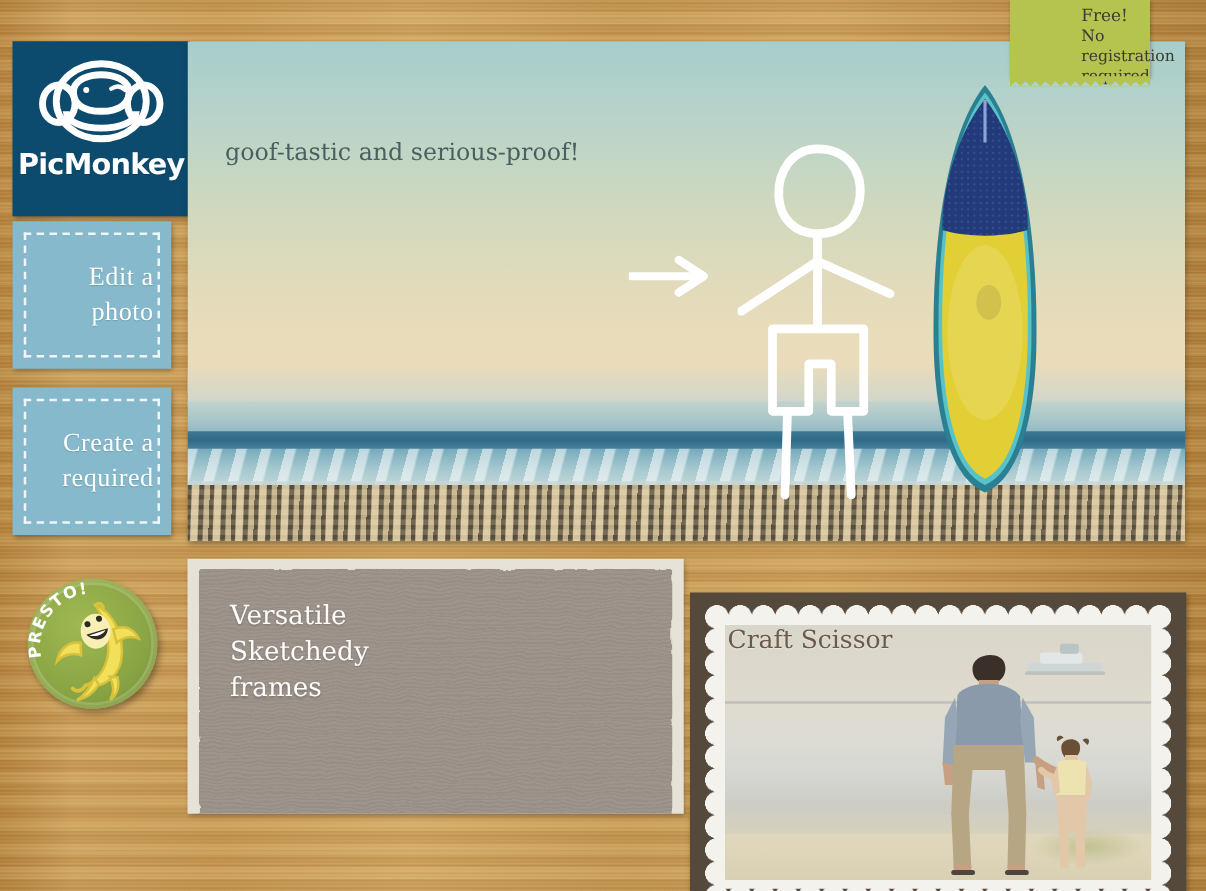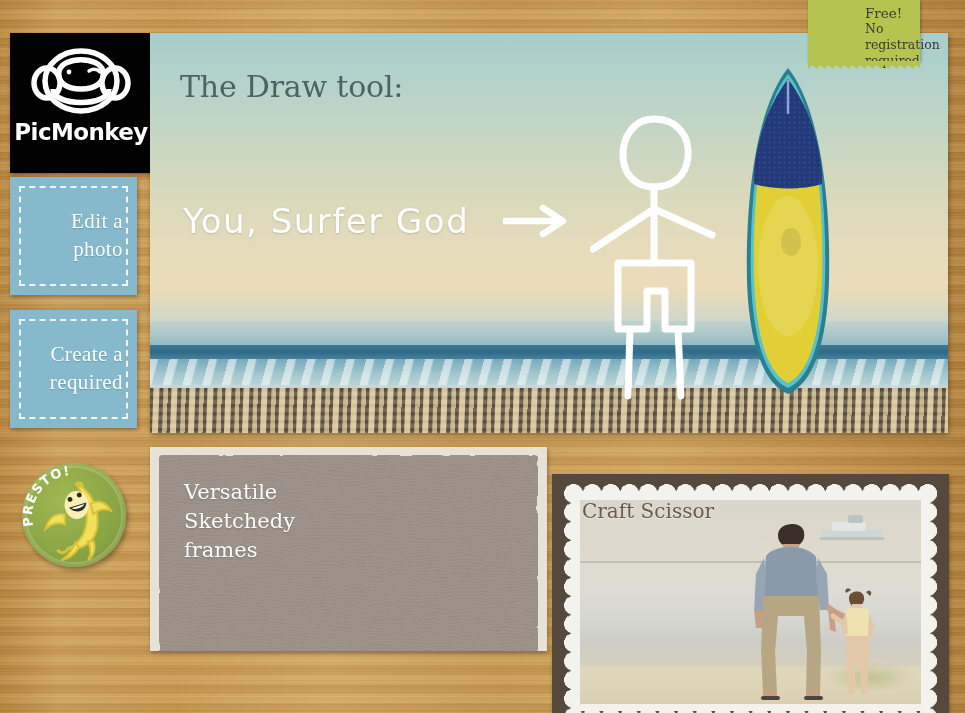--- a/index.html
+++ b/index.html
@@ -26,21 +26,21 @@
         rgba(255,228,170,0.10) 10px,
         rgba(255,228,170,0.10) 19px),
       linear-gradient(to right,
         #b8863f 0%, #cda15a 6%, #c99a52 18%, #d2a861 34%,
         #c79a52 52%, #cfa45c 68%, #c2904a 86%, #b0803a 100%);
   }
 
   #logo-tile {
     position: absolute; left: 10px; top: 33px;
     width: 142px; height: 140px;
-    background: #000000;
+    background: #0c4a6e;
     box-shadow: 1px 2px 4px rgba(0,0,0,0.35);
     overflow: hidden;
   }
   #monkey-icon {
     position: absolute; left: 50%; top: 10px;
     transform: translateX(-50%);
     width: 104px; height: 76px;
   }
   #logo-wordmark {
     position: absolute; left: 0; right: 0; top: 86px;
@@ -389,22 +389,21 @@
       <path d="M64 6 C88 6, 100 24, 98 44 C96 64, 82 74, 64 74 C46 74, 34 62, 33 44 C32 24, 44 6, 64 6 Z"></path>
       <path d="M64 74 L64 150"></path>
       <path d="M64 96 L3 136"></path>
       <path d="M64 96 L122 122"></path>
       <path d="M28 150 L101 150 L101 216 L75 216 L75 178 L57 178 L57 216 L28 216 Z"></path>
       <path d="M40 216 L38 283"></path>
       <path d="M88 216 L91 283"></path>
     </g>
   </svg>
 
-  <div id="hero-headline">The Draw tool:</div>
-  <div id="hero-handwriting">You, Surfer God</div>
+  <div id="hero-subhead">goof-tastic and serious-proof!</div>
   <svg id="hero-arrow-icon" viewBox="0 0 68 36">
     <path d="M2 18 L56 18 M40 5 L60 18 L40 31" fill="none" stroke="#ffffff" stroke-width="6.5" stroke-linecap="round" stroke-linejoin="round"></path>
   </svg>
 </div>
 
 <div id="free-ribbon">
   <div class="txt">
     <span class="free-word">Free!</span>
     <span>No registration</span>
     <span>required</span>

